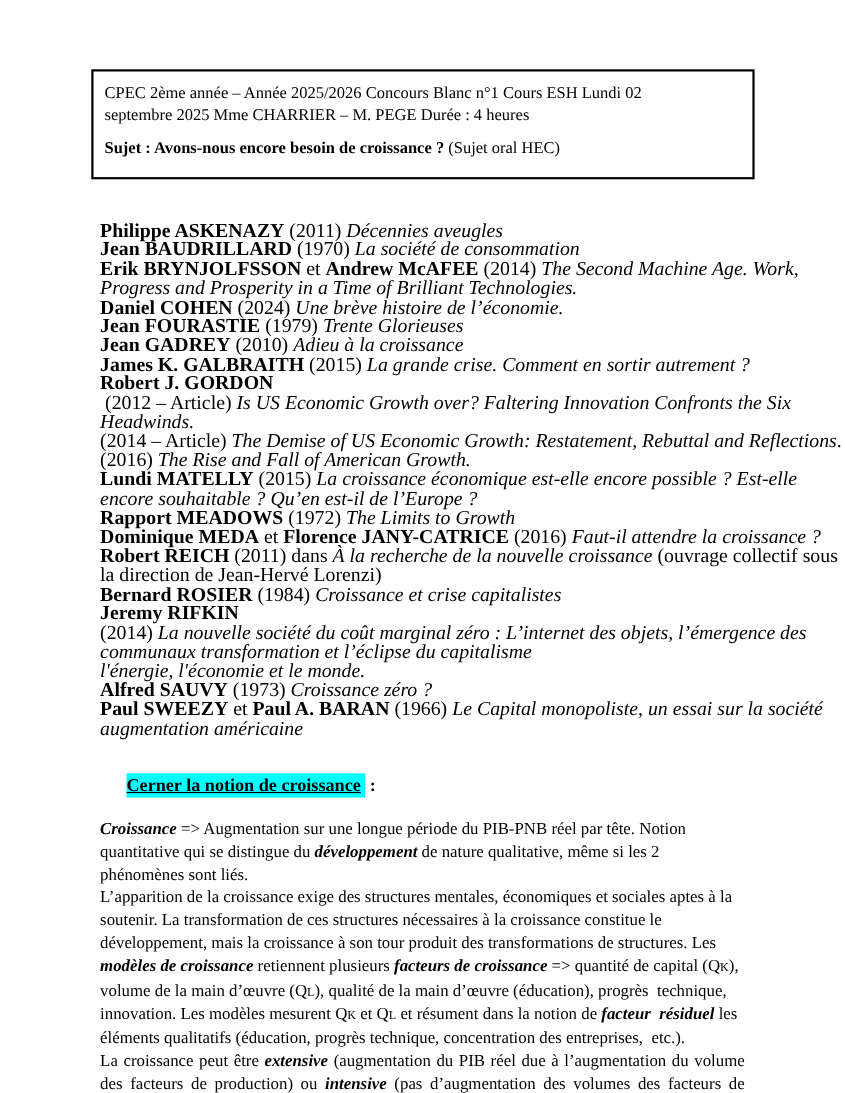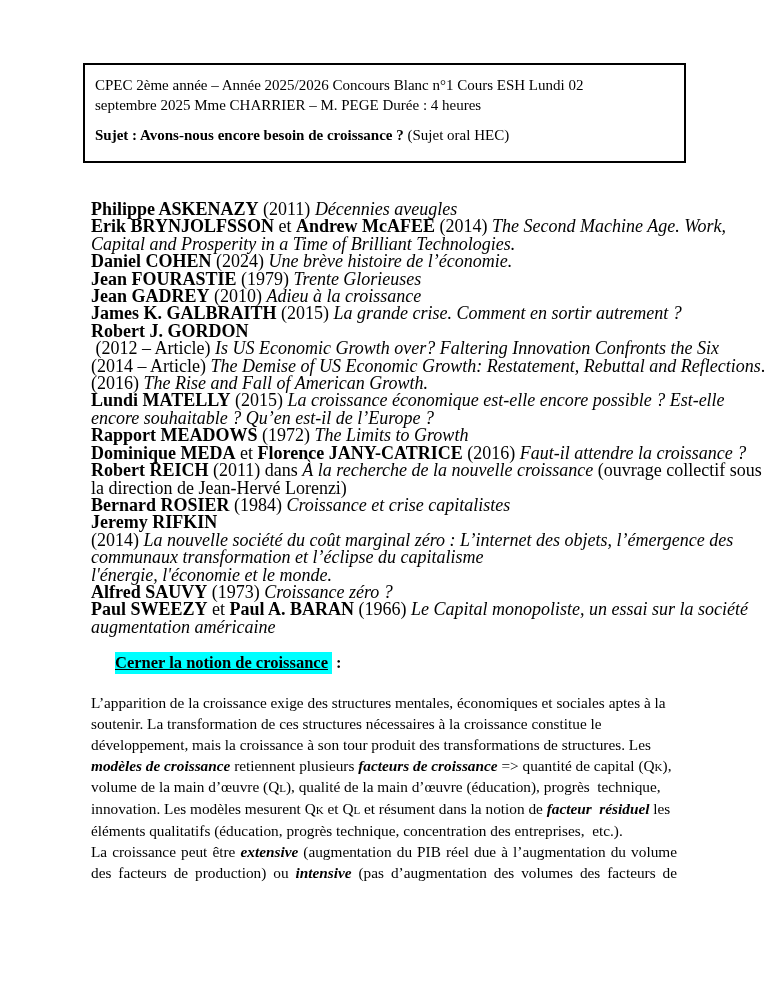--- a/index.html
+++ b/index.html
@@ -26,21 +26,21 @@
   
   .bibliography {
     margin-top: 38px;
     font-size: 18px;
     line-height: 17.4px;
   }
   .bibline { white-space: pre; }
 
   
   .section-heading {
-    margin-top: 15px;
+    margin-top: 31px;
     font-size: 16.5px;
     line-height: 23px;
     font-weight: bold;
     padding-left: 24px;
   }
   .section-heading mark {
     background: #00ffff;
     color: #000;
     text-decoration: underline;
     padding: 1px 4px 2px 0;
@@ -70,28 +70,30 @@
   <div class="header-box">
     <div>
         <div class="boxline"><span class="r-n">CPEC 2ème année – Année 2025/2026 Concours Blanc n°1 Cours ESH Lundi 02</span></div>
         <div class="boxline"><span class="r-n">septembre 2025 Mme CHARRIER – M. PEGE Durée : 4 heures</span></div>
       </div>
     <div class="subject"><span class="r-b">Sujet : Avons-nous encore besoin de croissance ?</span><span class="r-n"> (Sujet oral HEC)</span></div>
   </div>
 
   <div class="bibliography">
       <div class="bibline"><span class="r-b">Philippe ASKENAZY</span><span class="r-n"> (2011) </span><span class="r-i">Décennies aveugles</span></div>
+      <div class="bibline"><span class="r-b">Jean BAUDRILLARD</span><span class="r-n"> (1970) </span><span class="r-i">La société de consommation</span></div>
       <div class="bibline"><span class="r-b">Erik BRYNJOLFSSON</span><span class="r-n"> et </span><span class="r-b">Andrew McAFEE</span><span class="r-n"> (2014) </span><span class="r-i">The Second Machine Age. Work,</span></div>
-      <div class="bibline"><span class="r-i">Capital and Prosperity in a Time of Brilliant Technologies.</span></div>
+      <div class="bibline"><span class="r-i">Progress and Prosperity in a Time of Brilliant Technologies.</span></div>
       <div class="bibline"><span class="r-b">Daniel COHEN</span><span class="r-n"> (2024) </span><span class="r-i">Une brève histoire de l’économie.</span></div>
       <div class="bibline"><span class="r-b">Jean FOURASTIE</span><span class="r-n"> (1979) </span><span class="r-i">Trente Glorieuses</span></div>
       <div class="bibline"><span class="r-b">Jean GADREY</span><span class="r-n"> (2010) </span><span class="r-i">Adieu à la croissance</span></div>
       <div class="bibline"><span class="r-b">James K. GALBRAITH</span><span class="r-n"> (2015) </span><span class="r-i">La grande crise. Comment en sortir autrement ?</span></div>
       <div class="bibline"><span class="r-b">Robert J. GORDON</span></div>
       <div class="bibline"><span class="r-n"> (2012 – Article) </span><span class="r-i">Is US Economic Growth over? Faltering Innovation Confronts the Six</span></div>
+      <div class="bibline"><span class="r-i">Headwinds.</span></div>
       <div class="bibline"><span class="r-n">(2014 – Article) </span><span class="r-i">The Demise of US Economic Growth: Restatement, Rebuttal and Reflections</span><span class="r-n">.</span></div>
       <div class="bibline"><span class="r-n">(2016) </span><span class="r-i">The Rise and Fall of American Growth.</span></div>
       <div class="bibline"><span class="r-b">Lundi MATELLY</span><span class="r-n"> (2015) </span><span class="r-i">La croissance économique est-elle encore possible ? Est-elle</span></div>
       <div class="bibline"><span class="r-i">encore souhaitable ? Qu’en est-il de l’Europe ?</span></div>
       <div class="bibline"><span class="r-b">Rapport MEADOWS</span><span class="r-n"> (1972) </span><span class="r-i">The Limits to Growth</span></div>
       <div class="bibline"><span class="r-b">Dominique MEDA</span><span class="r-n"> et </span><span class="r-b">Florence JANY-CATRICE</span><span class="r-n"> (2016) </span><span class="r-i">Faut-il attendre la croissance ?</span></div>
       <div class="bibline"><span class="r-b">Robert REICH</span><span class="r-n"> (2011) dans </span><span class="r-i">À la recherche de la nouvelle croissance</span><span class="r-n"> (ouvrage collectif sous</span></div>
       <div class="bibline"><span class="r-n">la direction de Jean-Hervé Lorenzi)</span></div>
       <div class="bibline"><span class="r-b">Bernard ROSIER</span><span class="r-n"> (1984) </span><span class="r-i">Croissance et crise capitalistes</span></div>
       <div class="bibline"><span class="r-b">Jeremy RIFKIN</span></div>
@@ -101,17 +103,18 @@
       <div class="bibline"><span class="r-b">Alfred SAUVY</span><span class="r-n"> (1973) </span><span class="r-i">Croissance zéro ?</span></div>
       <div class="bibline"><span class="r-b">Paul SWEEZY</span><span class="r-n"> et </span><span class="r-b">Paul A. BARAN</span><span class="r-n"> (1966) </span><span class="r-i">Le Capital monopoliste, un essai sur la société</span></div>
       <div class="bibline"><span class="r-i">augmentation américaine</span></div>
     </div>
 
   <div class="section-heading">
     <mark>Cerner la notion de croissance</mark><span> :</span>
   </div>
 
   <div class="notes">
+      <div class="para left"><span class="r-bi">Croissance</span><span class="r-n"> =&gt; Augmentation sur une longue période du PIB-PNB réel par tête. Notion quantitative qui se distingue du </span><span class="r-bi">développement</span><span class="r-n"> de nature qualitative, même si les 2 phénomènes sont liés.</span></div>
       <div class="para left"><span class="r-n">L’apparition de la croissance exige des structures mentales, économiques et sociales aptes à la soutenir. La transformation de ces structures nécessaires à la croissance constitue le développement, mais la croissance à son tour produit des transformations de structures. Les </span><span class="r-bi">modèles de croissance</span><span class="r-n"> retiennent plusieurs </span><span class="r-bi">facteurs de croissance</span><span class="r-n"> =&gt; quantité de capital (Q</span><span class="r-sc">K</span><span class="r-n">), volume de la main d’œuvre (Q</span><span class="r-sc">L</span><span class="r-n">), qualité de la main d’œuvre (éducation), progrès  technique, innovation. Les modèles mesurent Q</span><span class="r-sc">K</span><span class="r-n"> et Q</span><span class="r-sc">L</span><span class="r-n"> et résument dans la notion de </span><span class="r-bi">facteur  résiduel</span><span class="r-n"> les éléments qualitatifs (éducation, progrès technique, concentration des entreprises,  etc.).</span></div>
       <div class="para justify"><span class="r-n">La croissance peut être </span><span class="r-bi">extensive</span><span class="r-n"> (augmentation du PIB réel due à l’augmentation du volume des facteurs de production) ou </span><span class="r-bi">intensive</span><span class="r-n"> (pas d’augmentation des volumes des facteurs de</span></div>
     </div>
 
 </div>
 
 </body></html>

